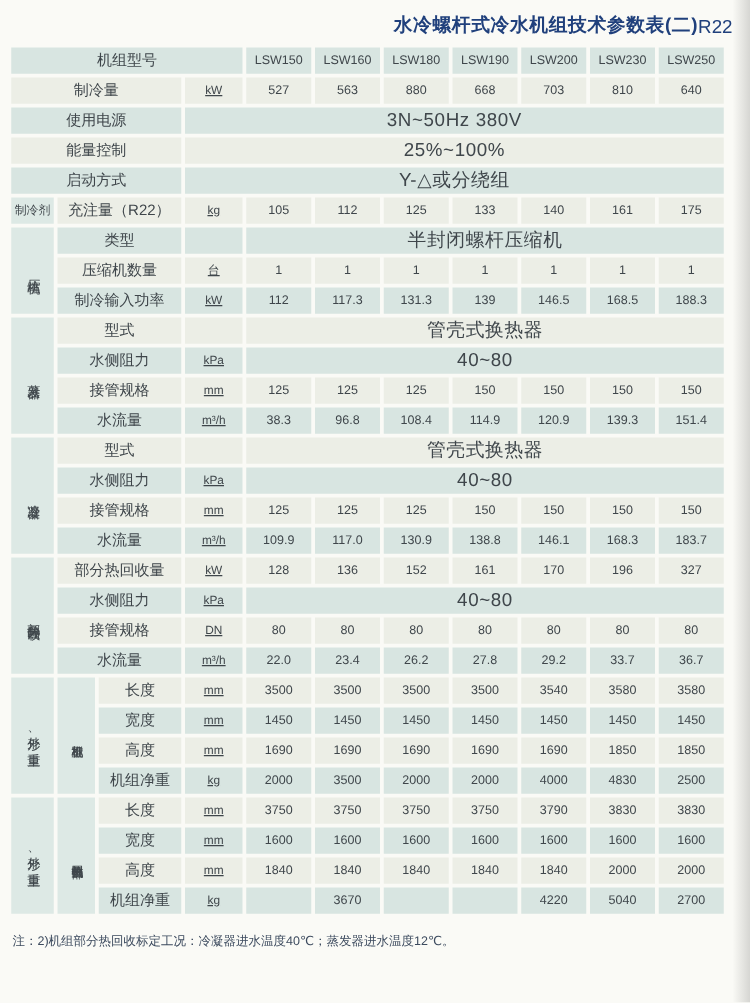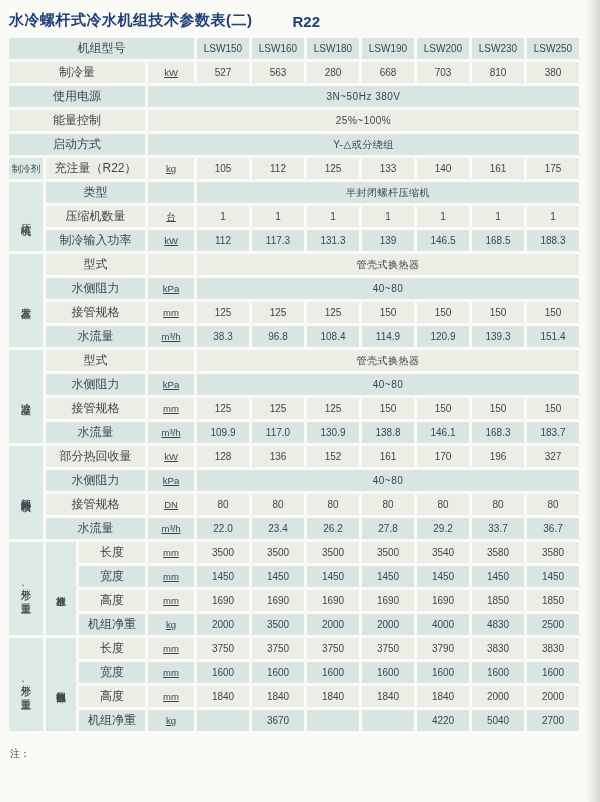--- a/index.html
+++ b/index.html
@@ -13,28 +13,28 @@
     background:var(--page);
     font-family:"Liberation Sans","DejaVu Sans",sans-serif;
     color:var(--text);
   }
   .edge-shadow{
     position:absolute;top:0;right:0;width:14px;height:802px;
     background:linear-gradient(to right, rgba(0,0,0,0), rgba(120,120,118,0.28));
     pointer-events:none;
   }
   .header{
-    display:flex;justify-content:flex-start;align-items:flex-end;
+    display:flex;justify-content:flex-end;align-items:flex-end;
     padding:11px 14px 5px 9px;
   }
   .page-title{
     font-size:15px;font-weight:bold;color:var(--title);
     letter-spacing:0.5px;
   }
-  .badge{font-size:15px;font-weight:bold;color:var(--title);margin-left:40px;}
+  .badge{font-size:15px;font-weight:normal;color:var(--title);}
   table.spec{
     border-collapse:separate;border-spacing:3px;
     table-layout:fixed;width:576px;margin-left:6px;
   }
   td{
     height:21px;padding:0 1px;text-align:center;vertical-align:middle;
     font-size:10px;line-height:11px;overflow:hidden;
   }
   tr.ta > td{background:var(--tint-a);}
   tr.tb > td{background:var(--tint-b);}
@@ -46,21 +46,21 @@
   }
   .vtext-small{
     writing-mode:vertical-rl;text-orientation:upright;
     letter-spacing:0;font-size:9.5px;line-height:10px;
   }
   td.htext{font-size:9.5px;letter-spacing:0;}
   td.row-label{font-size:12px;}
   td.model-cell{font-size:10px;}
   td.unit-cell{font-size:9.5px;text-decoration:underline;}
   td.value-cell{font-size:10px;}
-  td.merged-value-cell{font-size:10px;letter-spacing:0.5px;margin-top:48px;}
+  td.merged-value-cell{font-size:15px;letter-spacing:0.5px;margin-top:48px;}
   .notes{
     display:flex;margin:13px 10px 0 10px;
     font-size:10px;line-height:13.5px;color:var(--note);
   }
   .notes-prefix{white-space:nowrap;}
   .note-line{white-space:nowrap;overflow:hidden;}
 </style>
 </head>
 <body>
 
@@ -94,25 +94,25 @@
         <td class="model-cell">LSW190</td>
         <td class="model-cell">LSW200</td>
         <td class="model-cell">LSW230</td>
         <td class="model-cell">LSW250</td>
       </tr>
       <tr class="tb">
         <td class="row-label" colspan="3">制冷量</td>
         <td class="unit-cell" colspan="1">kW</td>
         <td class="value-cell">527</td>
         <td class="value-cell">563</td>
-        <td class="value-cell">280</td>
+        <td class="value-cell">880</td>
         <td class="value-cell">668</td>
         <td class="value-cell">703</td>
         <td class="value-cell">810</td>
-        <td class="value-cell">380</td>
+        <td class="value-cell">640</td>
       </tr>
       <tr class="ta">
         <td class="row-label" colspan="3">使用电源</td>
         <td class="merged-value-cell" colspan="8">3N~50Hz 380V</td>
       </tr>
       <tr class="tb">
         <td class="row-label" colspan="3">能量控制</td>
         <td class="merged-value-cell" colspan="8">25%~100%</td>
       </tr>
       <tr class="ta">
@@ -355,14 +355,15 @@
         <td class="value-cell">4220</td>
         <td class="value-cell">5040</td>
         <td class="value-cell">2700</td>
       </tr>
     </tbody>
 </table>
 
 <div class="notes">
   <div class="notes-prefix">注：</div>
   <div>
+    <div class="note-line">2)机组部分热回收标定工况：冷凝器进水温度40℃；蒸发器进水温度12℃。</div>
   </div>
 </div>
 
 </body></html>

